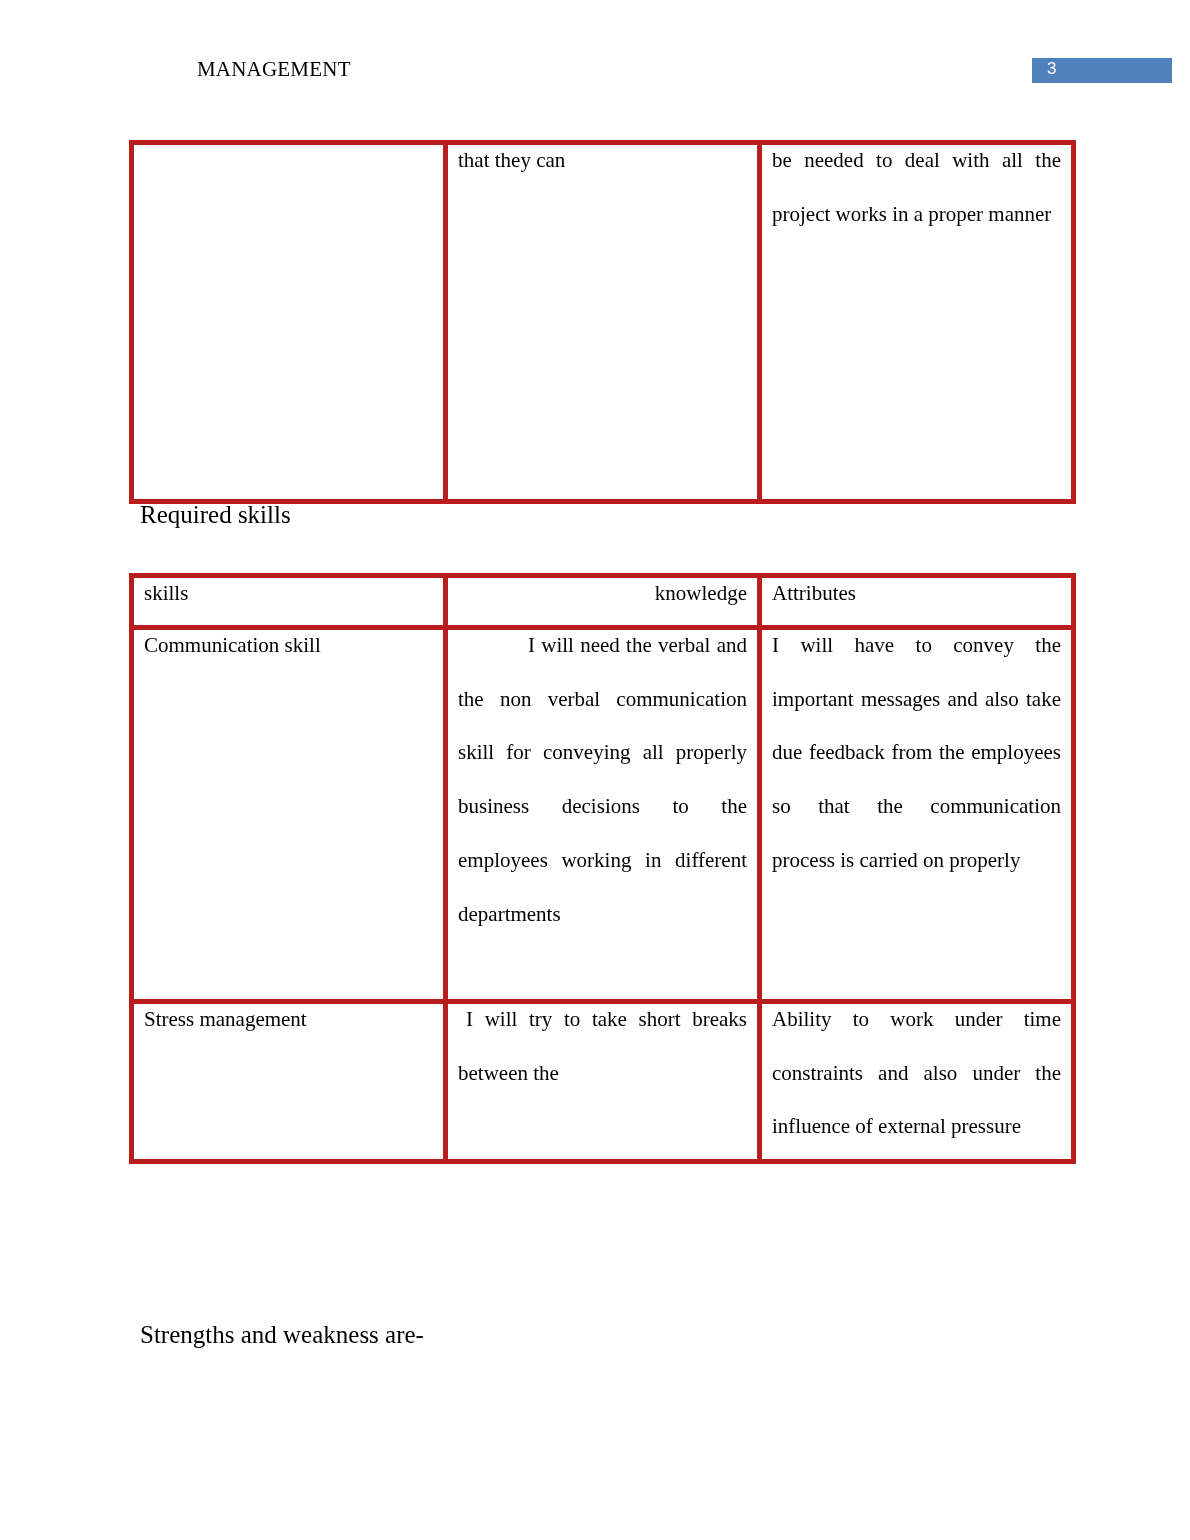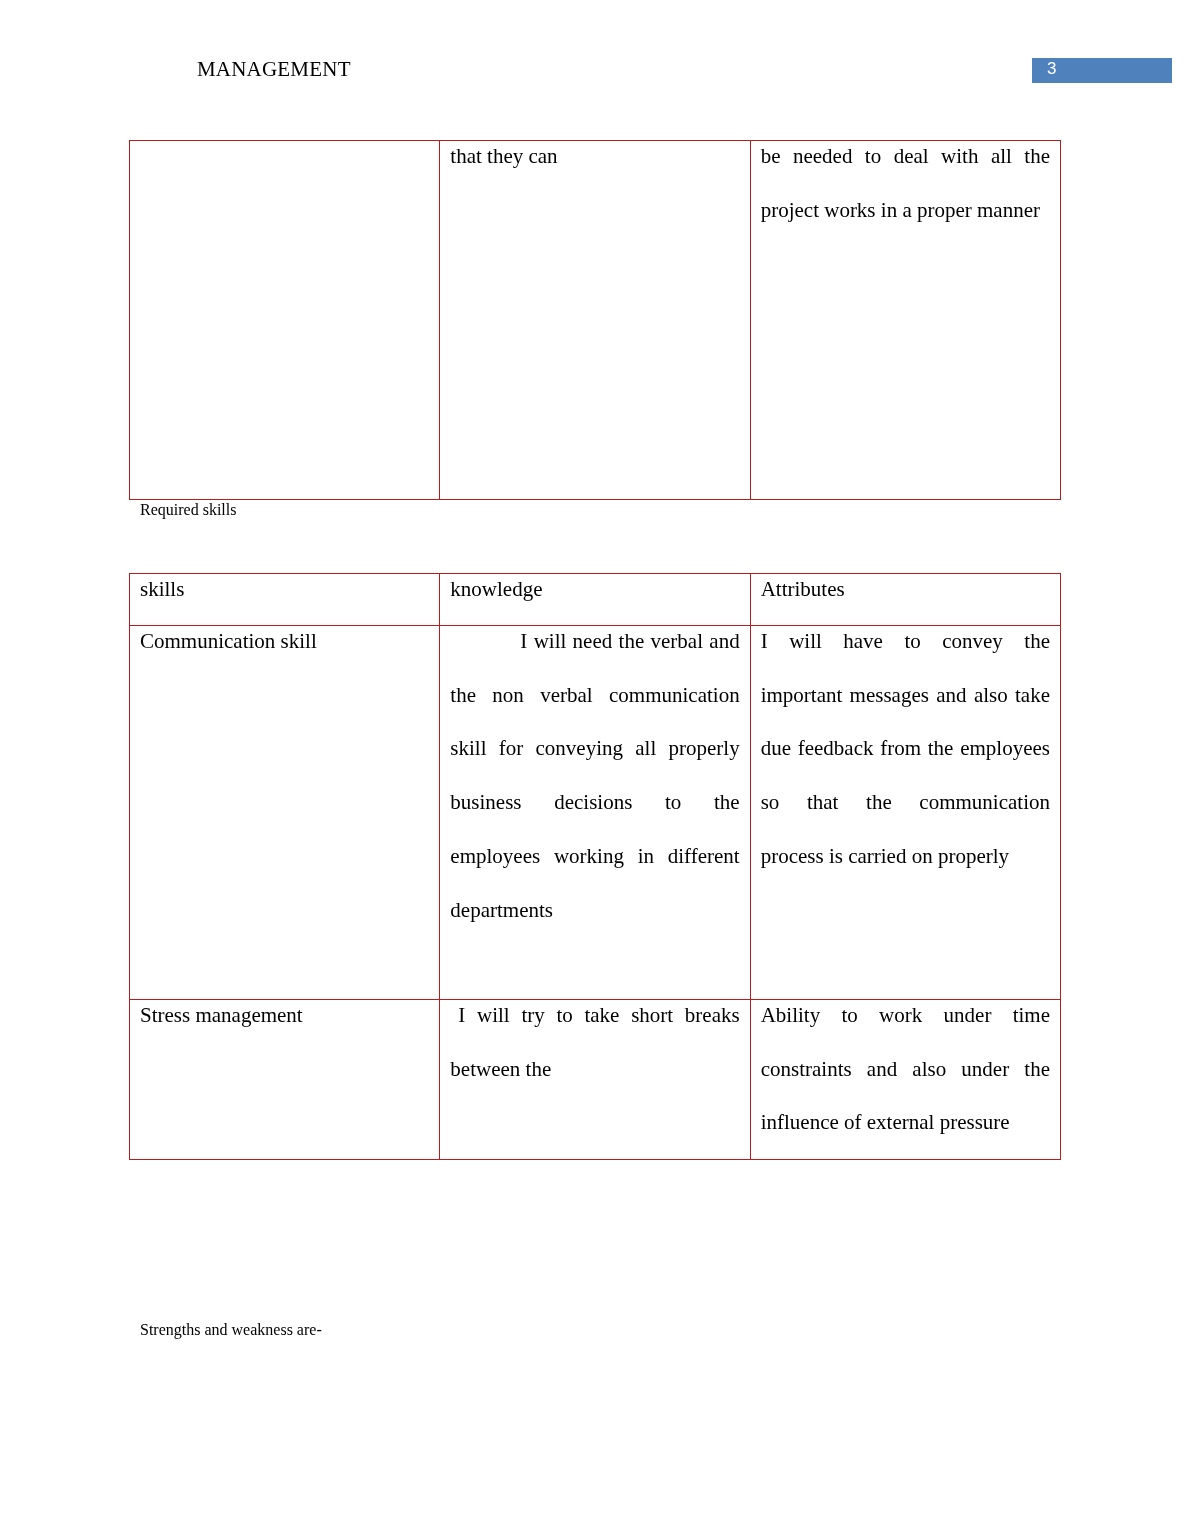--- a/index.html
+++ b/index.html
@@ -2,24 +2,24 @@
 <html><head>
 <meta charset="utf-8">
 <style>
   html, body { margin:0; padding:0; background:#ffffff; }
   body { width:1190px; height:1540px; position:relative; overflow:hidden;
          font-family:"Liberation Serif", serif; color:#000; }
   .header-title { position:absolute; left:172px; top:57px; font-size:21px; letter-spacing:0.2px;margin-left:25px; }
   .page-num-bar { position:absolute; left:1032px; top:58px; width:140px; height:25px; background:#4f81bd; }
   .page-num { position:absolute; left:15px; top:1px; color:#ffffff; font-family:"Liberation Sans", sans-serif; font-size:17px; }
   table { position:absolute; left:129px; border-collapse:collapse; table-layout:fixed; width:932px; }
-  td { border:1px solid #b91c1c; vertical-align:top; padding:2px 10px 0 10px; font-size:21px; line-height:53.7px; }
+  td { border:5px solid #b91c1c; vertical-align:top; padding:2px 10px 0 10px; font-size:21px; line-height:53.7px; }
   td.just { text-align:justify; text-align-last:left; }
-  .col1 { width:289px;margin-top:32px; } .col2 { width:289px; } .col3 { width:289px; }
-  .caption { position:absolute; left:140px; font-size:16px; }
+  .col1 { width:289px;margin-top:32px; } .col2 { width:289px;text-align:right; } .col3 { width:289px; }
+  .caption { position:absolute; left:140px; font-size:25px; }
   .cell-text { display:block; margin-top:-13px; }
 </style>
 </head>
 <body>
 
 <div class="header-title">MANAGEMENT</div>
 <div class="page-num-bar">
   <span class="page-num">3</span>
 </div>
 

